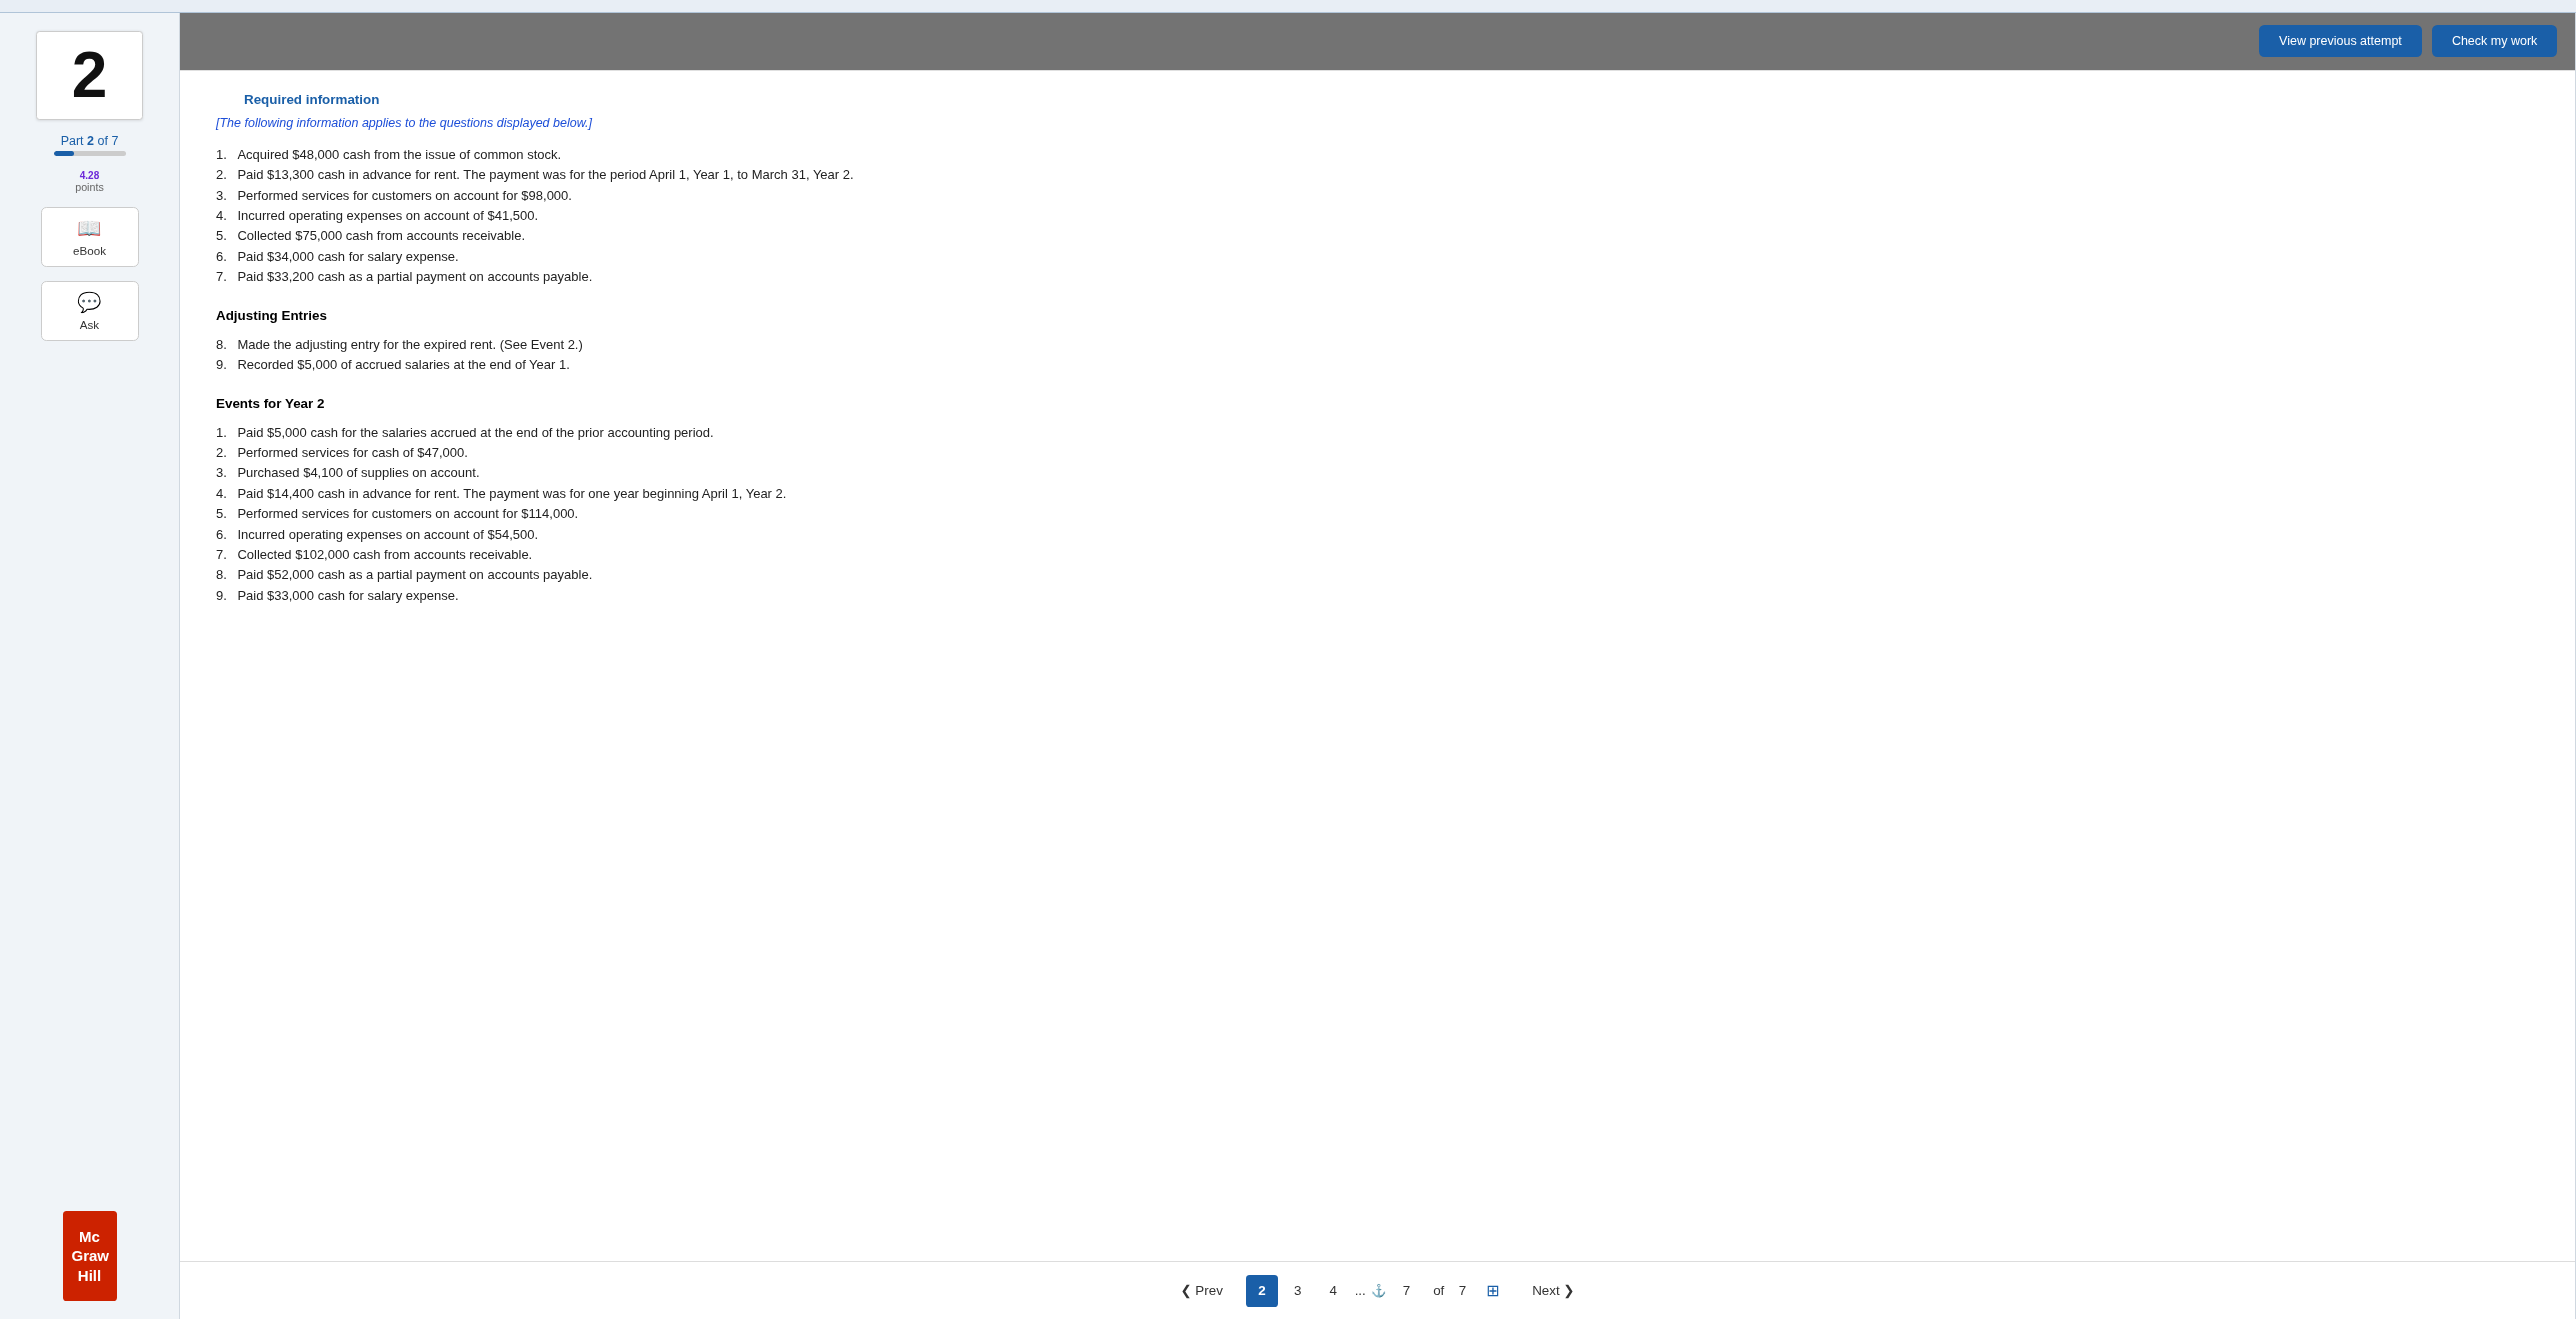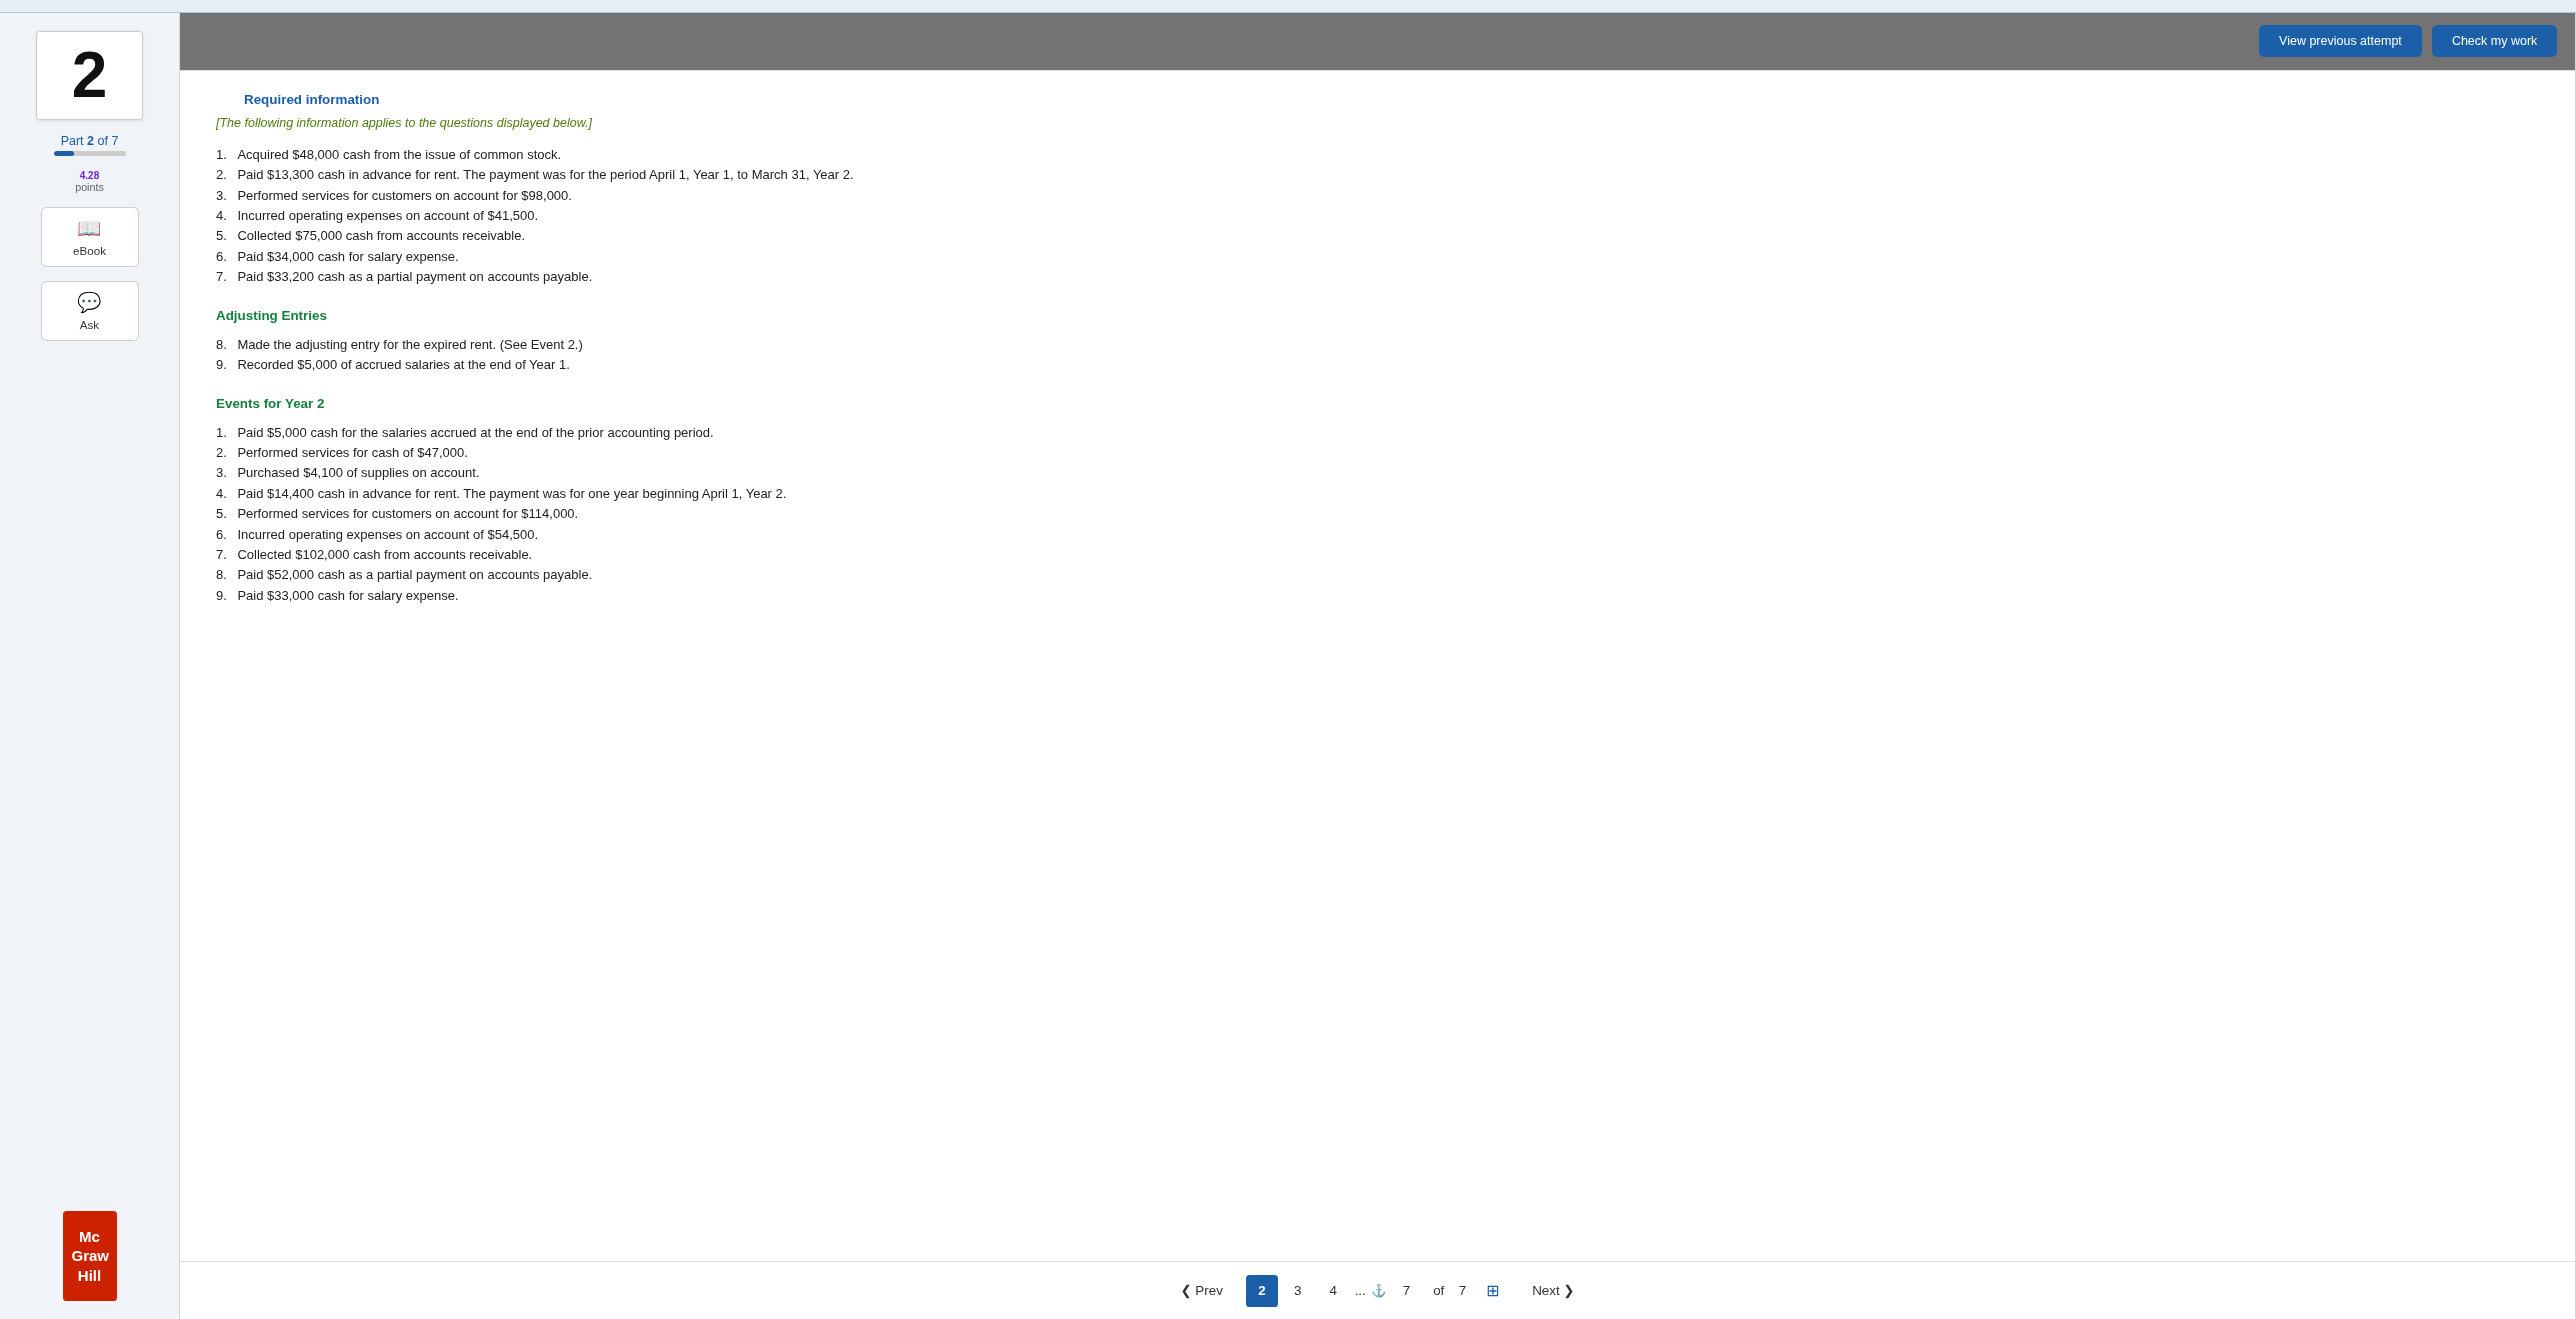--- a/index.html
+++ b/index.html
@@ -172,21 +172,21 @@
 
     .problem-title {
       font-size: 14.3px;
       font-weight: bold;
       color: #111;
       margin-bottom: 7.2px;
     }
 
     .italic-info {
       font-style: italic;
-      color: #4d7c0f;
+      color: #1d4ed8;
       font-size: 12.5px;
       margin-bottom: 14.3px;
     }
 
     .intro-text {
       font-size: 13.4px;
       color: #222;
       margin-bottom: 18px;
     }
 
@@ -202,21 +202,21 @@
       gap: 5.4px;
     }
     .event-list li .num {
       min-width: 16px;
       font-weight: normal;
     }
 
     .section-heading {
       font-weight: bold;
       font-size: 13.4px;
-      color: #15803d;
+      color: #000000;
       margin-bottom: 10.7px;
       margin-top: 7.2px;
     }
 
     
     .pagination-bar {
       border-top: 0.9px solid #ddd;
       padding: 12.5px 0;
       display: flex;
       align-items: center;

